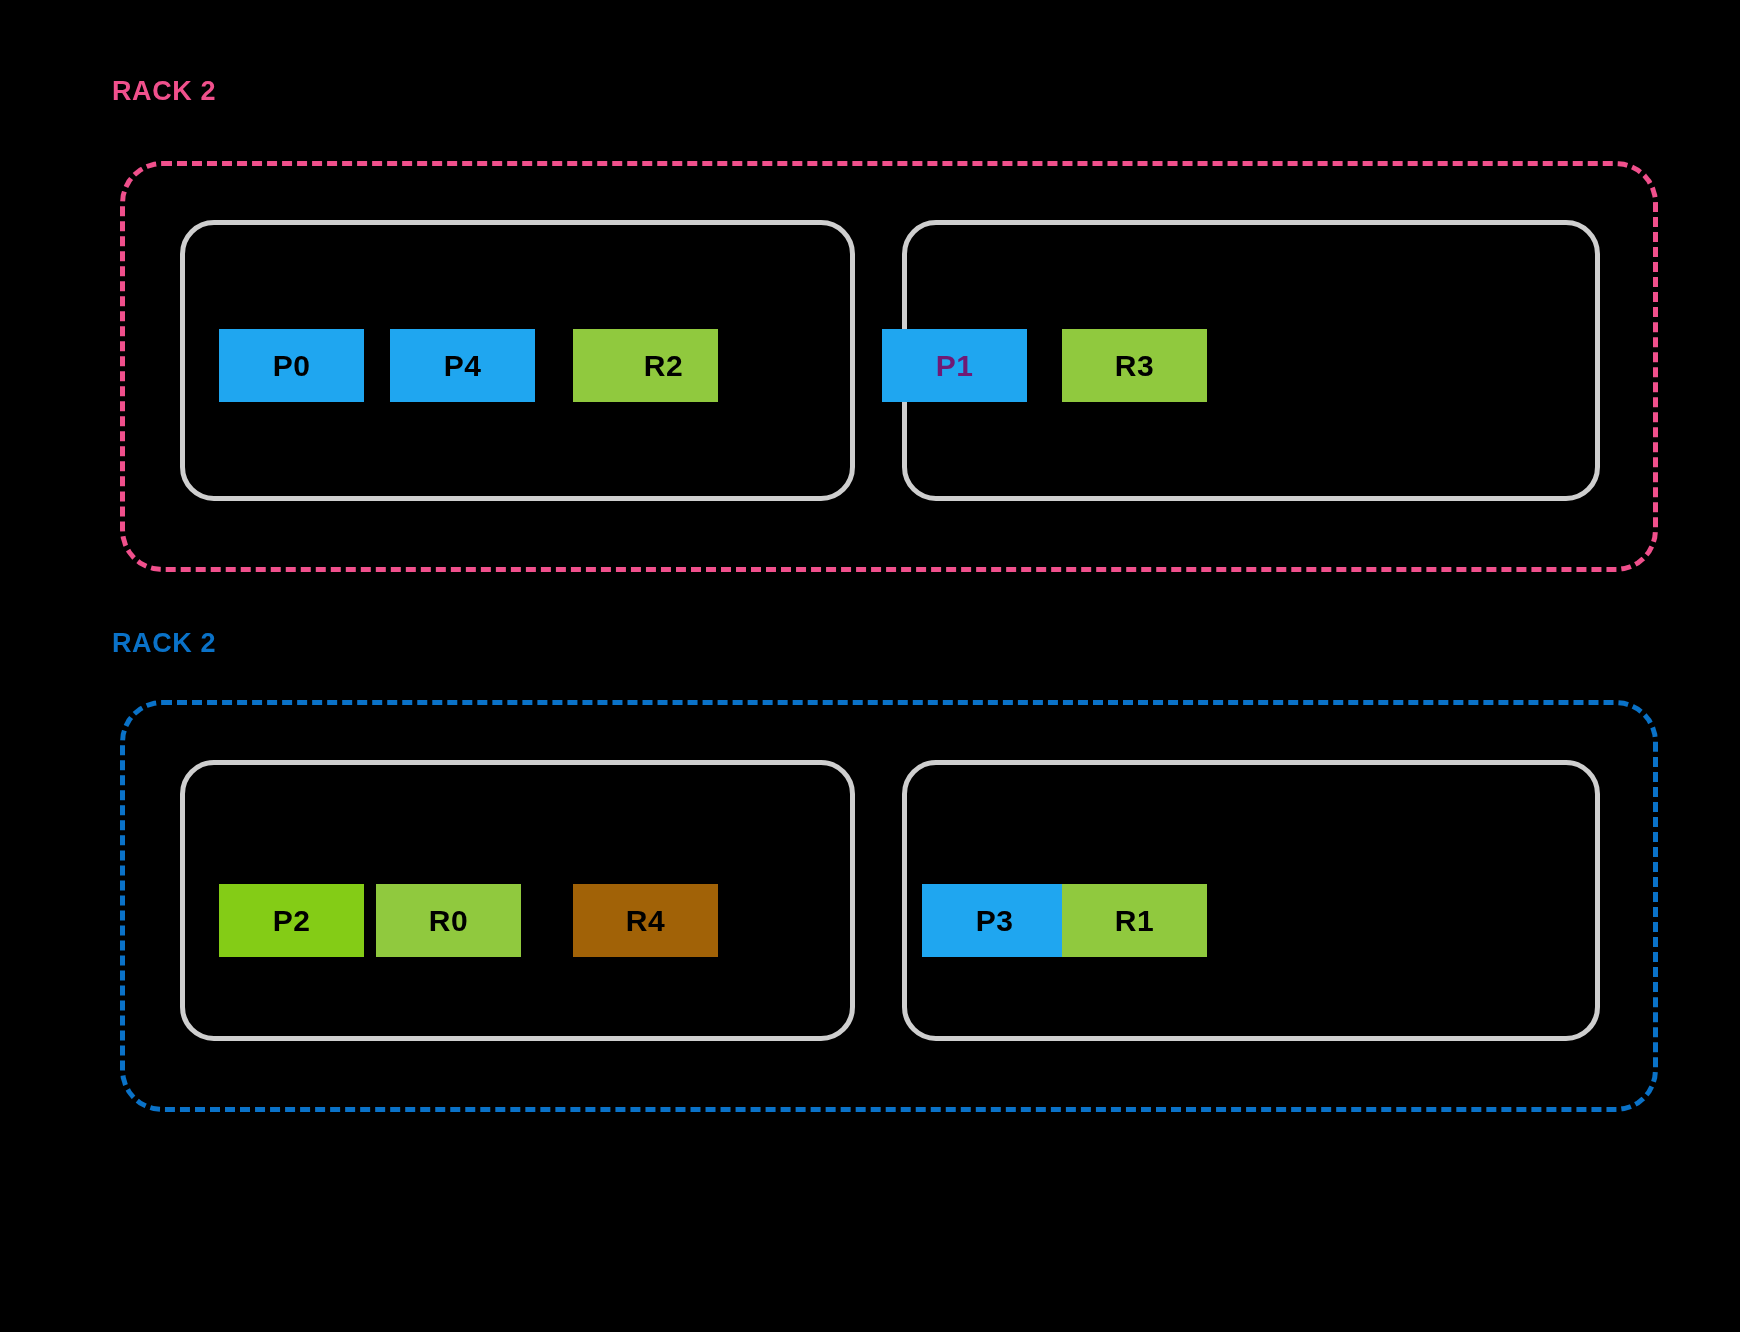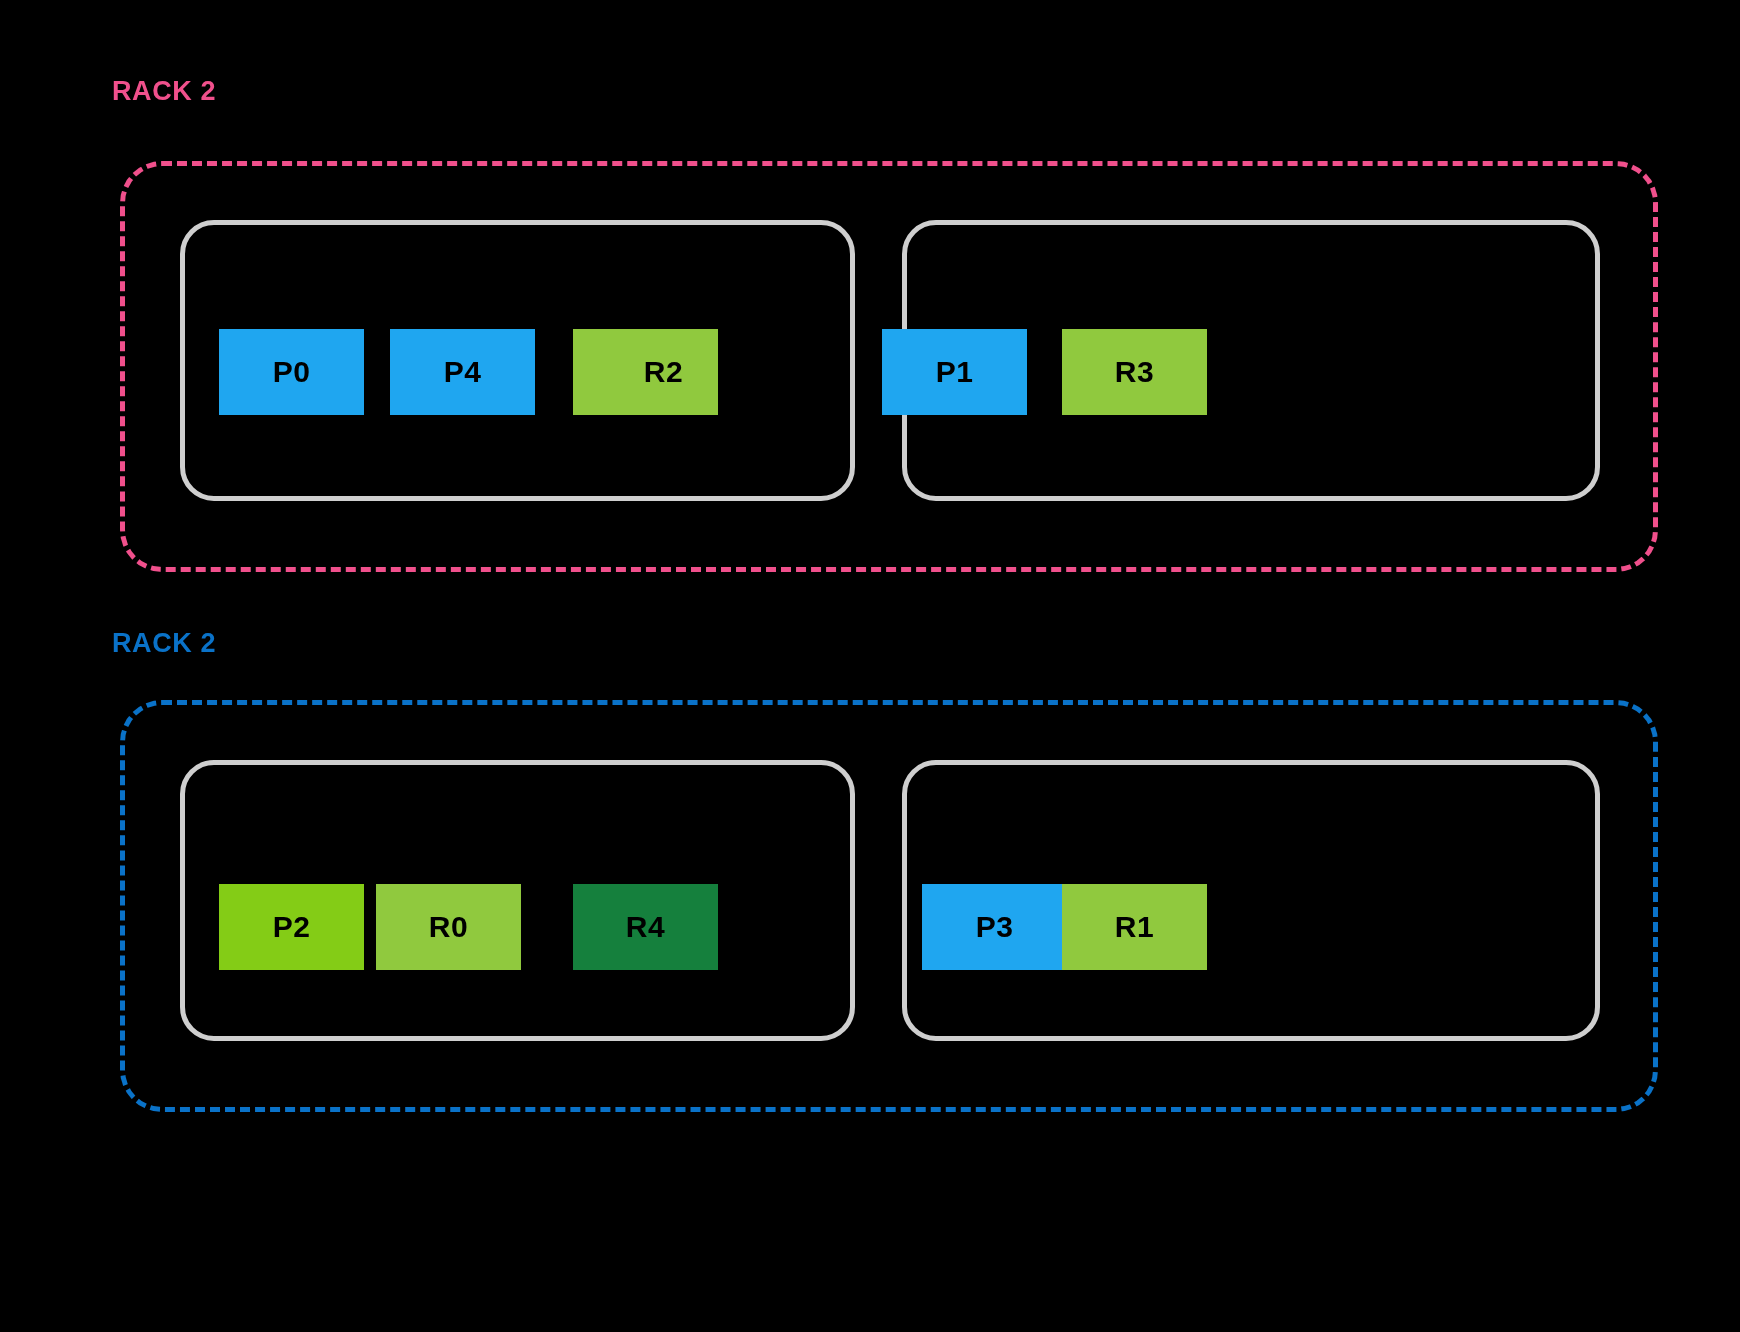--- a/index.html
+++ b/index.html
@@ -47,21 +47,21 @@
     border: 5px solid #CFCFCF;
     border-radius: 34px;
     background: transparent;
   }
 
   
   .chip {
     position: absolute;
     box-sizing: border-box;
     width: 145px;
-    height: 86px;
+    height: 73px;
     display: flex;
     align-items: center;
     justify-content: center;
     font-size: 30px;
     font-weight: bold;
     color: #000000;
     letter-spacing: 0.5px;
     line-height: 1;
   }
   .chip.partition { background: #1FA6F0; }
@@ -71,24 +71,24 @@
 <body>
 
 <div id="canvas">
     <div class="rack-label" style="left: 112px; top: 78px; color: rgb(240, 80, 140);">RACK 2</div>
     <div class="rack-boundary" style="left: 120px; top: 161px; width: 1538px; height: 411px; border-color: rgb(240, 80, 140);"></div>
     <div class="node-box" style="left: 180px; top: 220px; width: 675px; height: 281px; border-color: rgb(207, 207, 207);"></div>
     <div class="chip partition" style="left: 219px; top: 329px; background: rgb(31, 166, 240); color: rgb(0, 0, 0);">P0</div>
     <div class="chip partition" style="left: 390px; top: 329px; background: rgb(31, 166, 240); color: rgb(0, 0, 0);">P4</div>
     <div class="chip replica" style="left: 573px; top: 329px; background: rgb(144, 201, 62); color: rgb(0, 0, 0); padding-left: 36px;">R2</div>
     <div class="node-box" style="left: 902px; top: 220px; width: 698px; height: 281px; border-color: rgb(207, 207, 207);"></div>
-    <div class="chip partition" style="left: 882px; top: 329px; background: rgb(31, 166, 240); color: #000000;">P1</div>
+    <div class="chip partition" style="left: 882px; top: 329px; background: rgb(31, 166, 240); color: #701a75;">P1</div>
     <div class="chip replica" style="left: 1062px; top: 329px; background: rgb(144, 201, 62); color: rgb(0, 0, 0);">R3</div>
     <div class="rack-label" style="left: 112px; top: 630px; color: rgb(10, 114, 200);">RACK 2</div>
     <div class="rack-boundary" style="left: 120px; top: 700px; width: 1538px; height: 412px; border-color: rgb(10, 114, 200);"></div>
     <div class="node-box" style="left: 180px; top: 760px; width: 675px; height: 281px; border-color: rgb(207, 207, 207);"></div>
     <div class="chip partition" style="left: 219px; top: 884px; background: #84cc16; color: rgb(0, 0, 0);">P2</div>
     <div class="chip replica" style="left: 376px; top: 884px; background: rgb(144, 201, 62); color: rgb(0, 0, 0);">R0</div>
-    <div class="chip replica" style="left: 573px; top: 884px; background: #15803d; color: rgb(0, 0, 0);">R4</div>
+    <div class="chip replica" style="left: 573px; top: 884px; background: #a16207; color: rgb(0, 0, 0);">R4</div>
     <div class="node-box" style="left: 902px; top: 760px; width: 698px; height: 281px; border-color: rgb(207, 207, 207);"></div>
     <div class="chip partition" style="left: 882px; top: 884px; background: rgb(31, 166, 240); color: rgb(0, 0, 0); margin-left: 40px;">P3</div>
     <div class="chip replica" style="left: 1062px; top: 884px; background: rgb(144, 201, 62); color: rgb(0, 0, 0);">R1</div>
   </div>
 
 </body></html>

